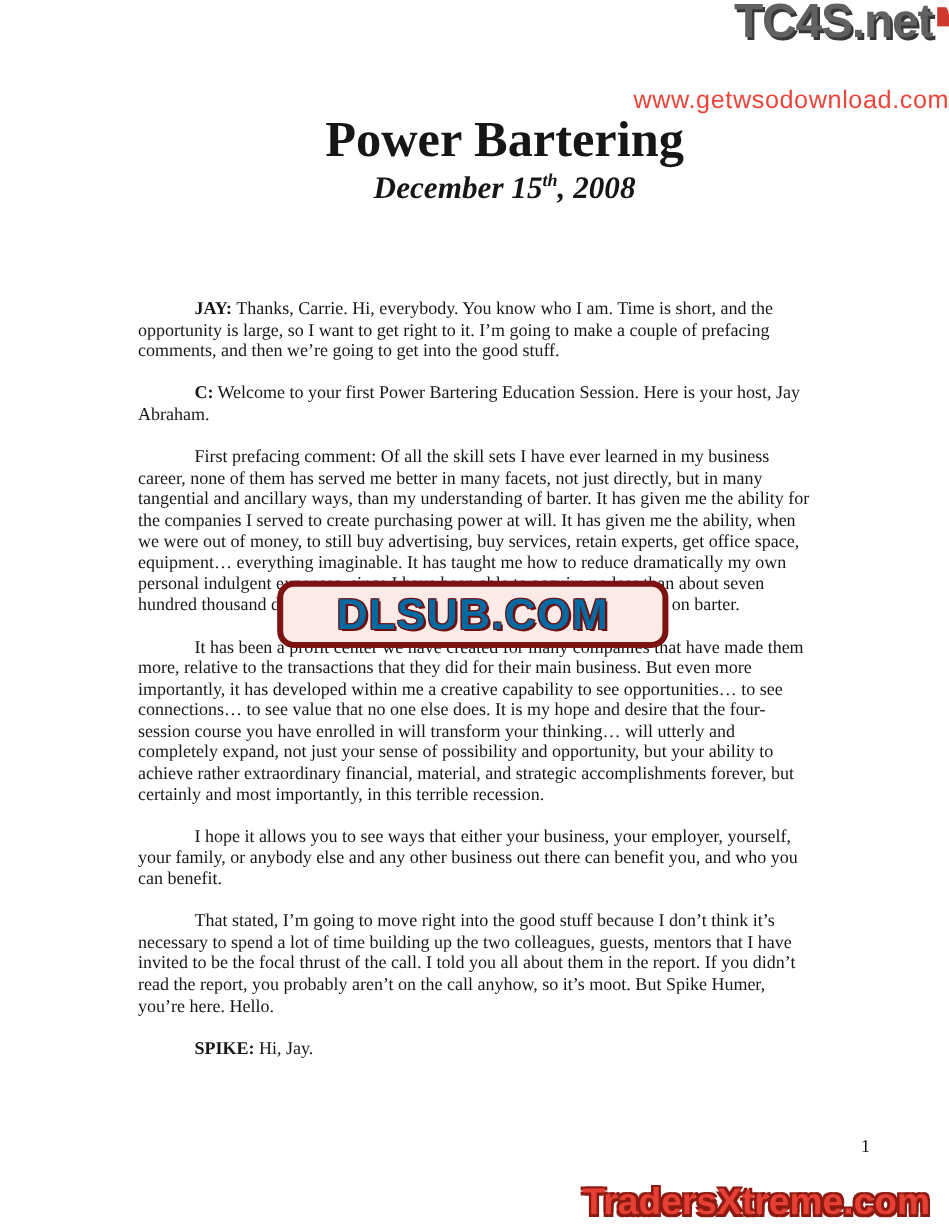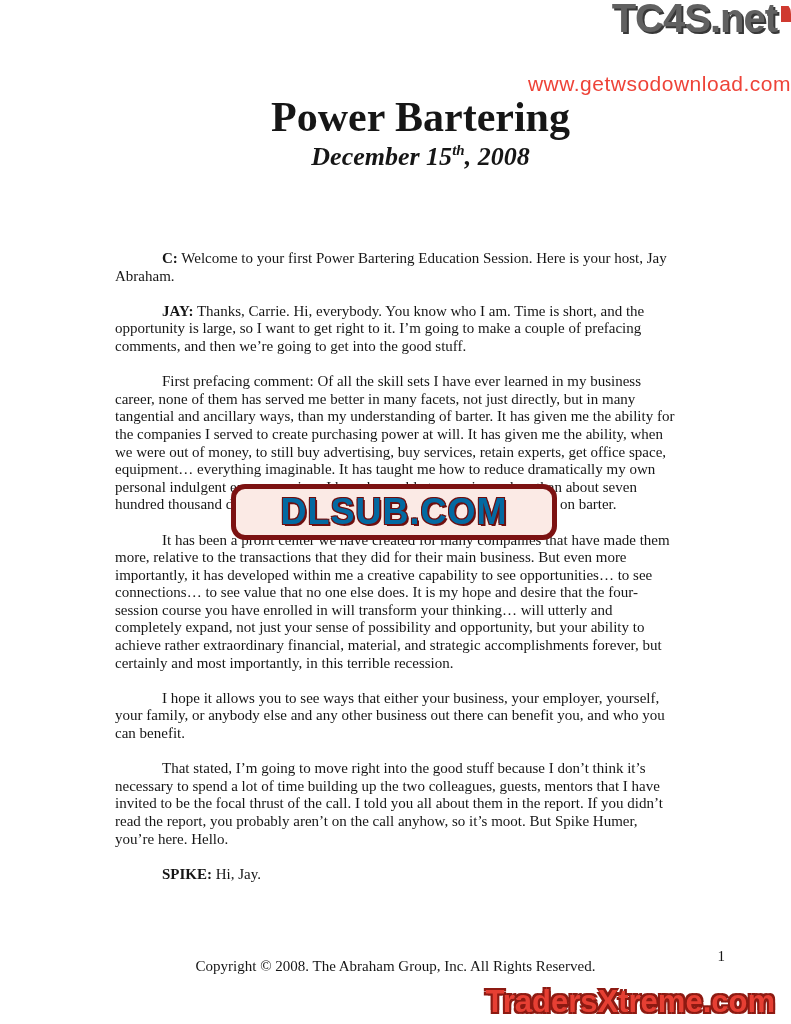--- a/index.html
+++ b/index.html
@@ -156,31 +156,30 @@
   <div class="red-mark"></div>
 
   <div class="getwso">www.getwsodownload.com</div>
 
   <div class="heading">
     <div class="title-main">Power Bartering</div>
     <div class="title-date"><span>December 15</span><span class="sup">th</span><span>, 2008</span></div>
   </div>
 
   <div class="body-text">
+    <p><span class="lead">JAY:</span><span>  Thanks, Carrie.  Hi, everybody.  You know who I am.  Time is short, and the opportunity is large, so I want to get right to it.  I’m going to make a couple of prefacing comments, and then we’re going to get into the good stuff.</span></p>
     <p><span class="lead">C:</span><span>  Welcome to your first Power Bartering Education Session.  Here is your host, Jay Abraham.</span></p>
-    <p><span class="lead">JAY:</span><span>  Thanks, Carrie.  Hi, everybody.  You know who I am.  Time is short, and the opportunity is large, so I want to get right to it.  I’m going to make a couple of prefacing comments, and then we’re going to get into the good stuff.</span></p>
     <p><span class="lead"></span><span>First prefacing comment:  Of all the skill sets I have ever learned in my business career, none of them has served me better in many facets, not just directly, but in many tangential and ancillary ways, than my understanding of barter.  It has given me the ability for the companies I served to create purchasing power at will.  It has given me the ability, when we were out of money, to still buy advertising, buy services, retain experts, get office space, equipment… everything imaginable.  It has taught me how to reduce dramatically my own personal indulgent expenses, since I have been able to acquire no less than about seven hundred thousand dollars of cars, trips, clubs, furniture --- you name it --- on barter.</span></p>
     <p><span class="lead"></span><span>It has been a profit center we have created for many companies that have made them more, relative to the transactions that they did for their main business.  But even more importantly, it has developed within me a creative capability to see opportunities… to see connections… to see value that no one else does.  It is my hope and desire that the four-session course you have enrolled in will transform your thinking… will utterly and completely expand, not just your sense of possibility and opportunity, but your ability to achieve rather extraordinary financial, material, and strategic accomplishments forever, but certainly and most importantly, in this terrible recession.</span></p>
     <p><span class="lead"></span><span>I hope it allows you to see ways that either your business, your employer, yourself, your family, or anybody else and any other business out there can benefit you, and who you can benefit.</span></p>
     <p><span class="lead"></span><span>That stated, I’m going to move right into the good stuff because I don’t think it’s necessary to spend a lot of time building up the two colleagues, guests, mentors that I have invited to be the focal thrust of the call.  I told you all about them in the report.  If you didn’t read the report, you probably aren’t on the call anyhow, so it’s moot.  But Spike Humer, you’re here.  Hello.</span></p>
     <p><span class="lead">SPIKE:</span><span>  Hi, Jay.</span></p>
   </div>
 
   <div class="dlsub">
     <span class="dlsub-text">DLSUB.COM</span>
   </div>
 
-  <div class="copyright">Copyright © 2008. The Abraham Group, Inc. All Rights Reserved.</div>
   <div class="pagenum">1</div>
 
   <div class="tradersx">TradersXtreme.com</div>
 
 </div>
 
 </body></html>

